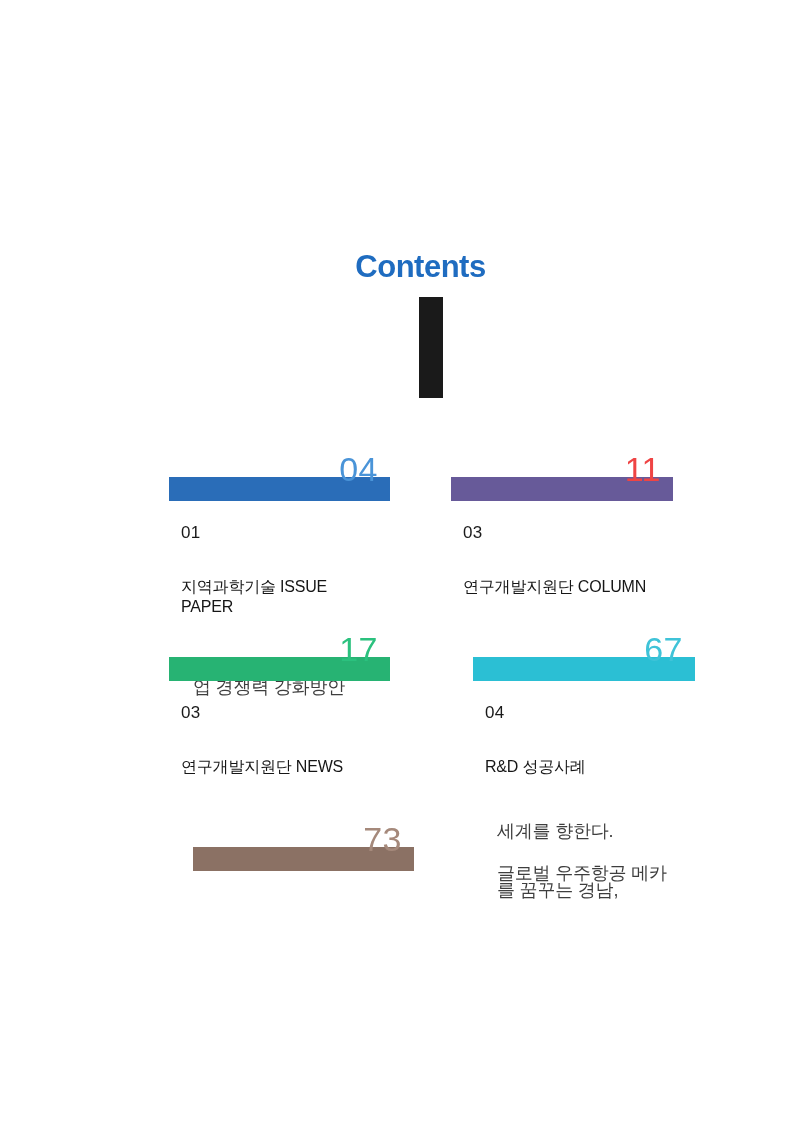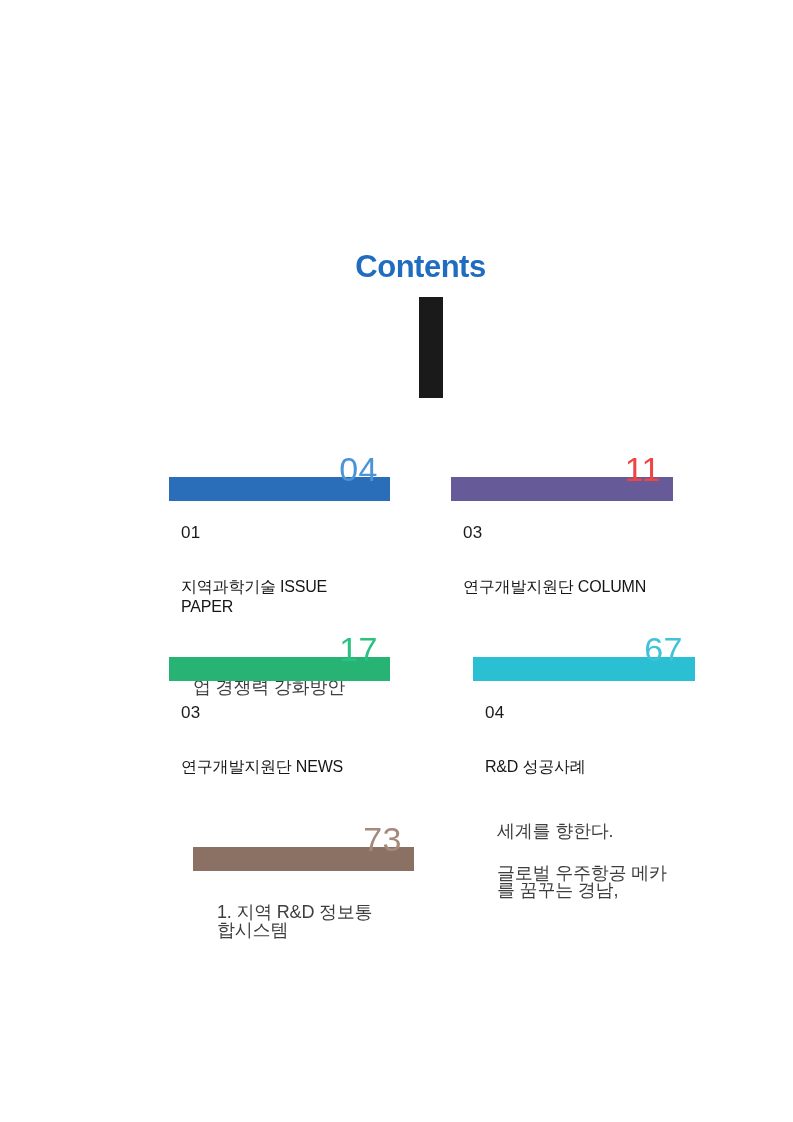--- a/index.html
+++ b/index.html
@@ -117,17 +117,16 @@
     <div class="sec-lines">
       <div>세계를 향한다.</div>
       <div>글로벌 우주항공 메카를 꿈꾸는 경남,</div>
     </div>
   </div>
 
   <div class="section sec-5">
     <span class="page-num" style="color: rgb(165, 137, 123);">73</span>
     <div class="bar" style="background: rgb(139, 113, 100);"></div>
     <div class="sec-lines">
-      <div>1. 지역 R&amp;D 정보통합시스템</div>
     </div>
   </div>
 
 </div>
 
 </body></html>

